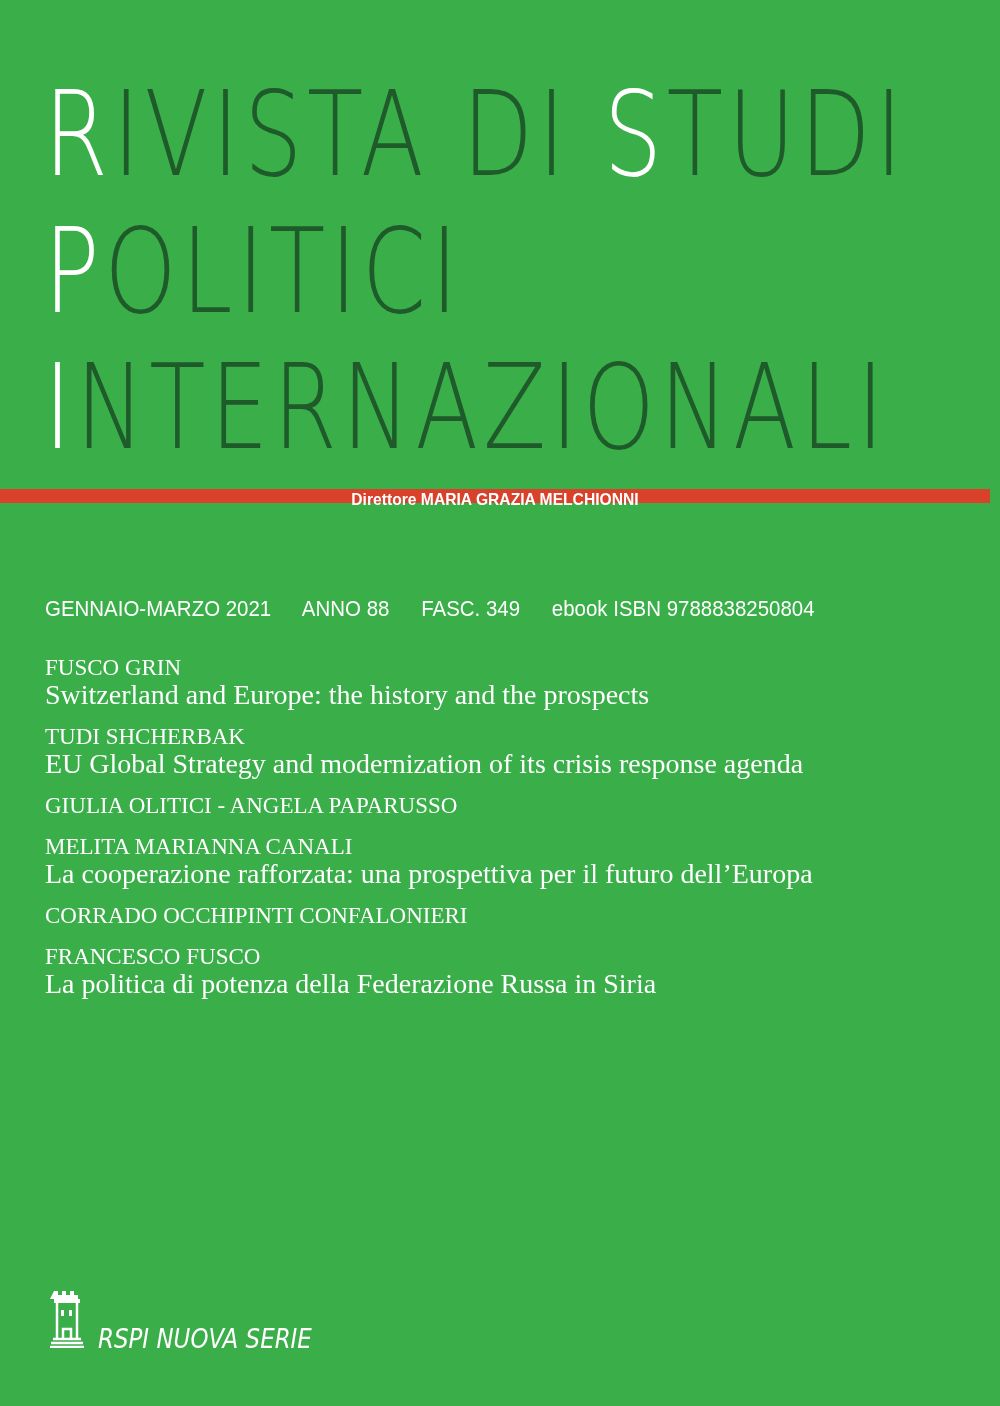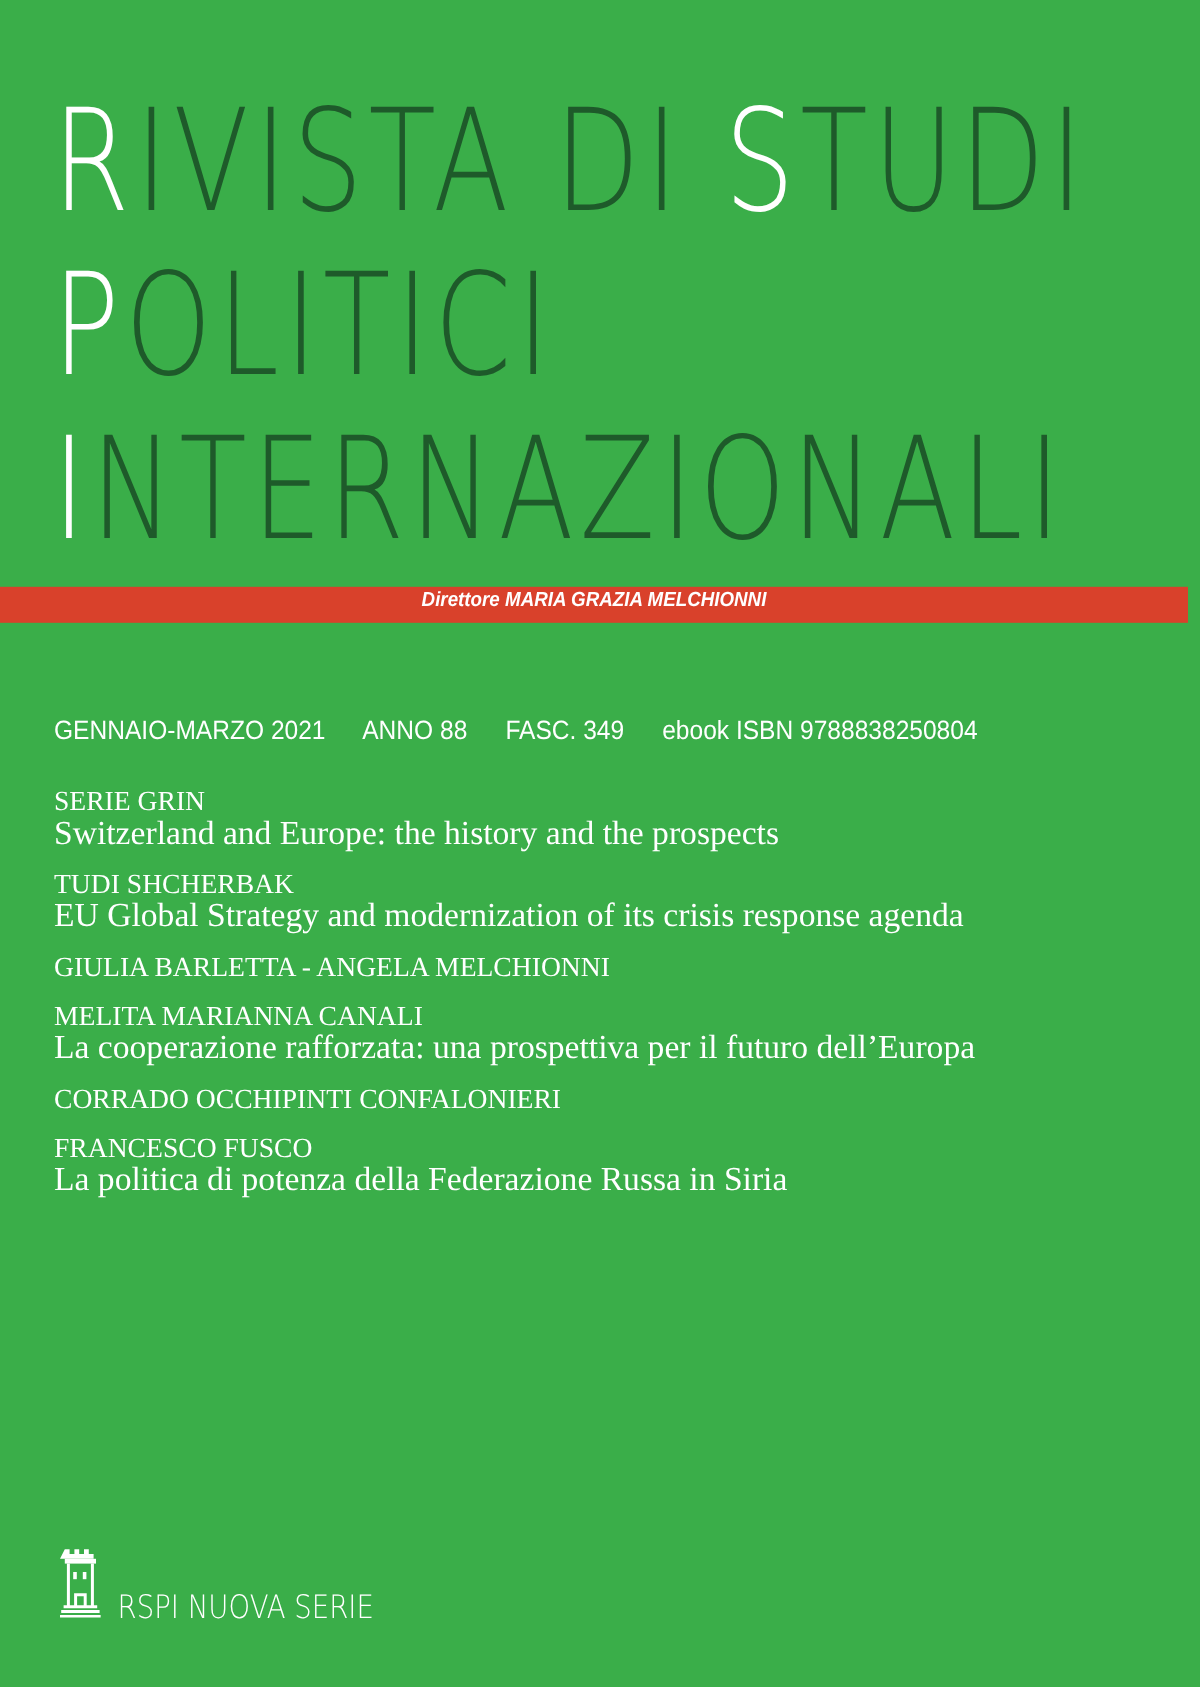--- a/index.html
+++ b/index.html
@@ -2,29 +2,29 @@
 <html><head>
 <meta charset="utf-8">
 <style>
   html,body{margin:0;padding:0;}
   body{width:1000px;height:1406px;background:#3aae49;position:relative;overflow:hidden;font-family:"Liberation Sans",sans-serif;}
   .title-line{position:absolute;left:44px;font-family:"DejaVu Sans",sans-serif;font-weight:200;color:#1e5a2a;font-size:118px;letter-spacing:6px;line-height:1;white-space:nowrap;transform:scaleX(0.78);transform-origin:left top;}
   .title-line .initial{color:#ffffff;}
   .t1{top:75px;}
   .t2{top:212px;}
   .t3{top:348px;}
-  .band{position:absolute;left:0;top:489px;width:990px;height:30px;background:#d9412b;font-style:italic;}
+  .band{position:absolute;left:0;top:489px;width:990px;height:14px;background:#d9412b;}
   .band-text{position:absolute;left:0;right:0;top:0;text-align:center;color:#fff;font-weight:bold;font-size:17px;line-height:22px;font-family:"Liberation Sans",sans-serif;transform:scaleX(0.92);}
   .meta{position:absolute;left:45px;top:596px;font-size:22px;color:#fff;white-space:nowrap;font-family:"Liberation Sans",sans-serif;transform:scaleX(0.93);transform-origin:left top;}
   .meta span{margin-right:28px;}
   .toc{position:absolute;left:45px;top:654px;width:876px;font-family:"Liberation Serif",serif;color:#fff;}
   .entry{margin-bottom:14px;}
   .author{font-size:23px;line-height:27px;}
   .article{font-size:28px;line-height:28px;text-align:justify;}
-  .footer{position:absolute;left:50px;top:1288px;display:flex;align-items:flex-end;}
+  .footer{position:absolute;left:50px;top:1288px;display:flex;align-items:flex-end;font-style:italic;}
   .footer-label{color:#fff;font-size:27px;margin-left:14px;font-family:"DejaVu Sans",sans-serif;font-weight:200;transform:scaleX(0.85);transform-origin:left bottom;margin-bottom:-2px;}
 </style>
 </head>
 <body>
 
 <div class="title-line t1"><span class="initial">R</span><span>IVISTA DI </span><span class="initial">S</span><span>TUDI</span></div>
 <div class="title-line t2"><span class="initial">P</span><span>OLITICI</span></div>
 <div class="title-line t3"><span class="initial">I</span><span>NTERNAZIONALI</span></div>
 
 <div class="band">
@@ -33,29 +33,29 @@
 
 <div class="meta">
   <span>GENNAIO-MARZO 2021</span>
   <span>ANNO 88</span>
   <span>FASC. 349</span>
   <span>ebook ISBN 9788838250804</span>
 </div>
 
 <div class="toc">
   <div class="entry">
-    <div class="author">SERIE GRIN</div>
+    <div class="author">FUSCO GRIN</div>
     <div class="article">Switzerland and Europe: the history and the prospects</div>
   </div>
   <div class="entry">
     <div class="author">TUDI SHCHERBAK</div>
     <div class="article">EU Global Strategy and modernization of its crisis response agenda</div>
   </div>
   <div class="entry">
-    <div class="author">GIULIA BARLETTA - ANGELA MELCHIONNI</div>
+    <div class="author">GIULIA OLITICI - ANGELA PAPARUSSO</div>
   </div>
   <div class="entry">
     <div class="author">MELITA MARIANNA CANALI</div>
     <div class="article">La cooperazione rafforzata: una prospettiva per il futuro dell’Europa</div>
   </div>
   <div class="entry">
     <div class="author">CORRADO OCCHIPINTI CONFALONIERI</div>
   </div>
   <div class="entry">
     <div class="author">FRANCESCO FUSCO</div>

